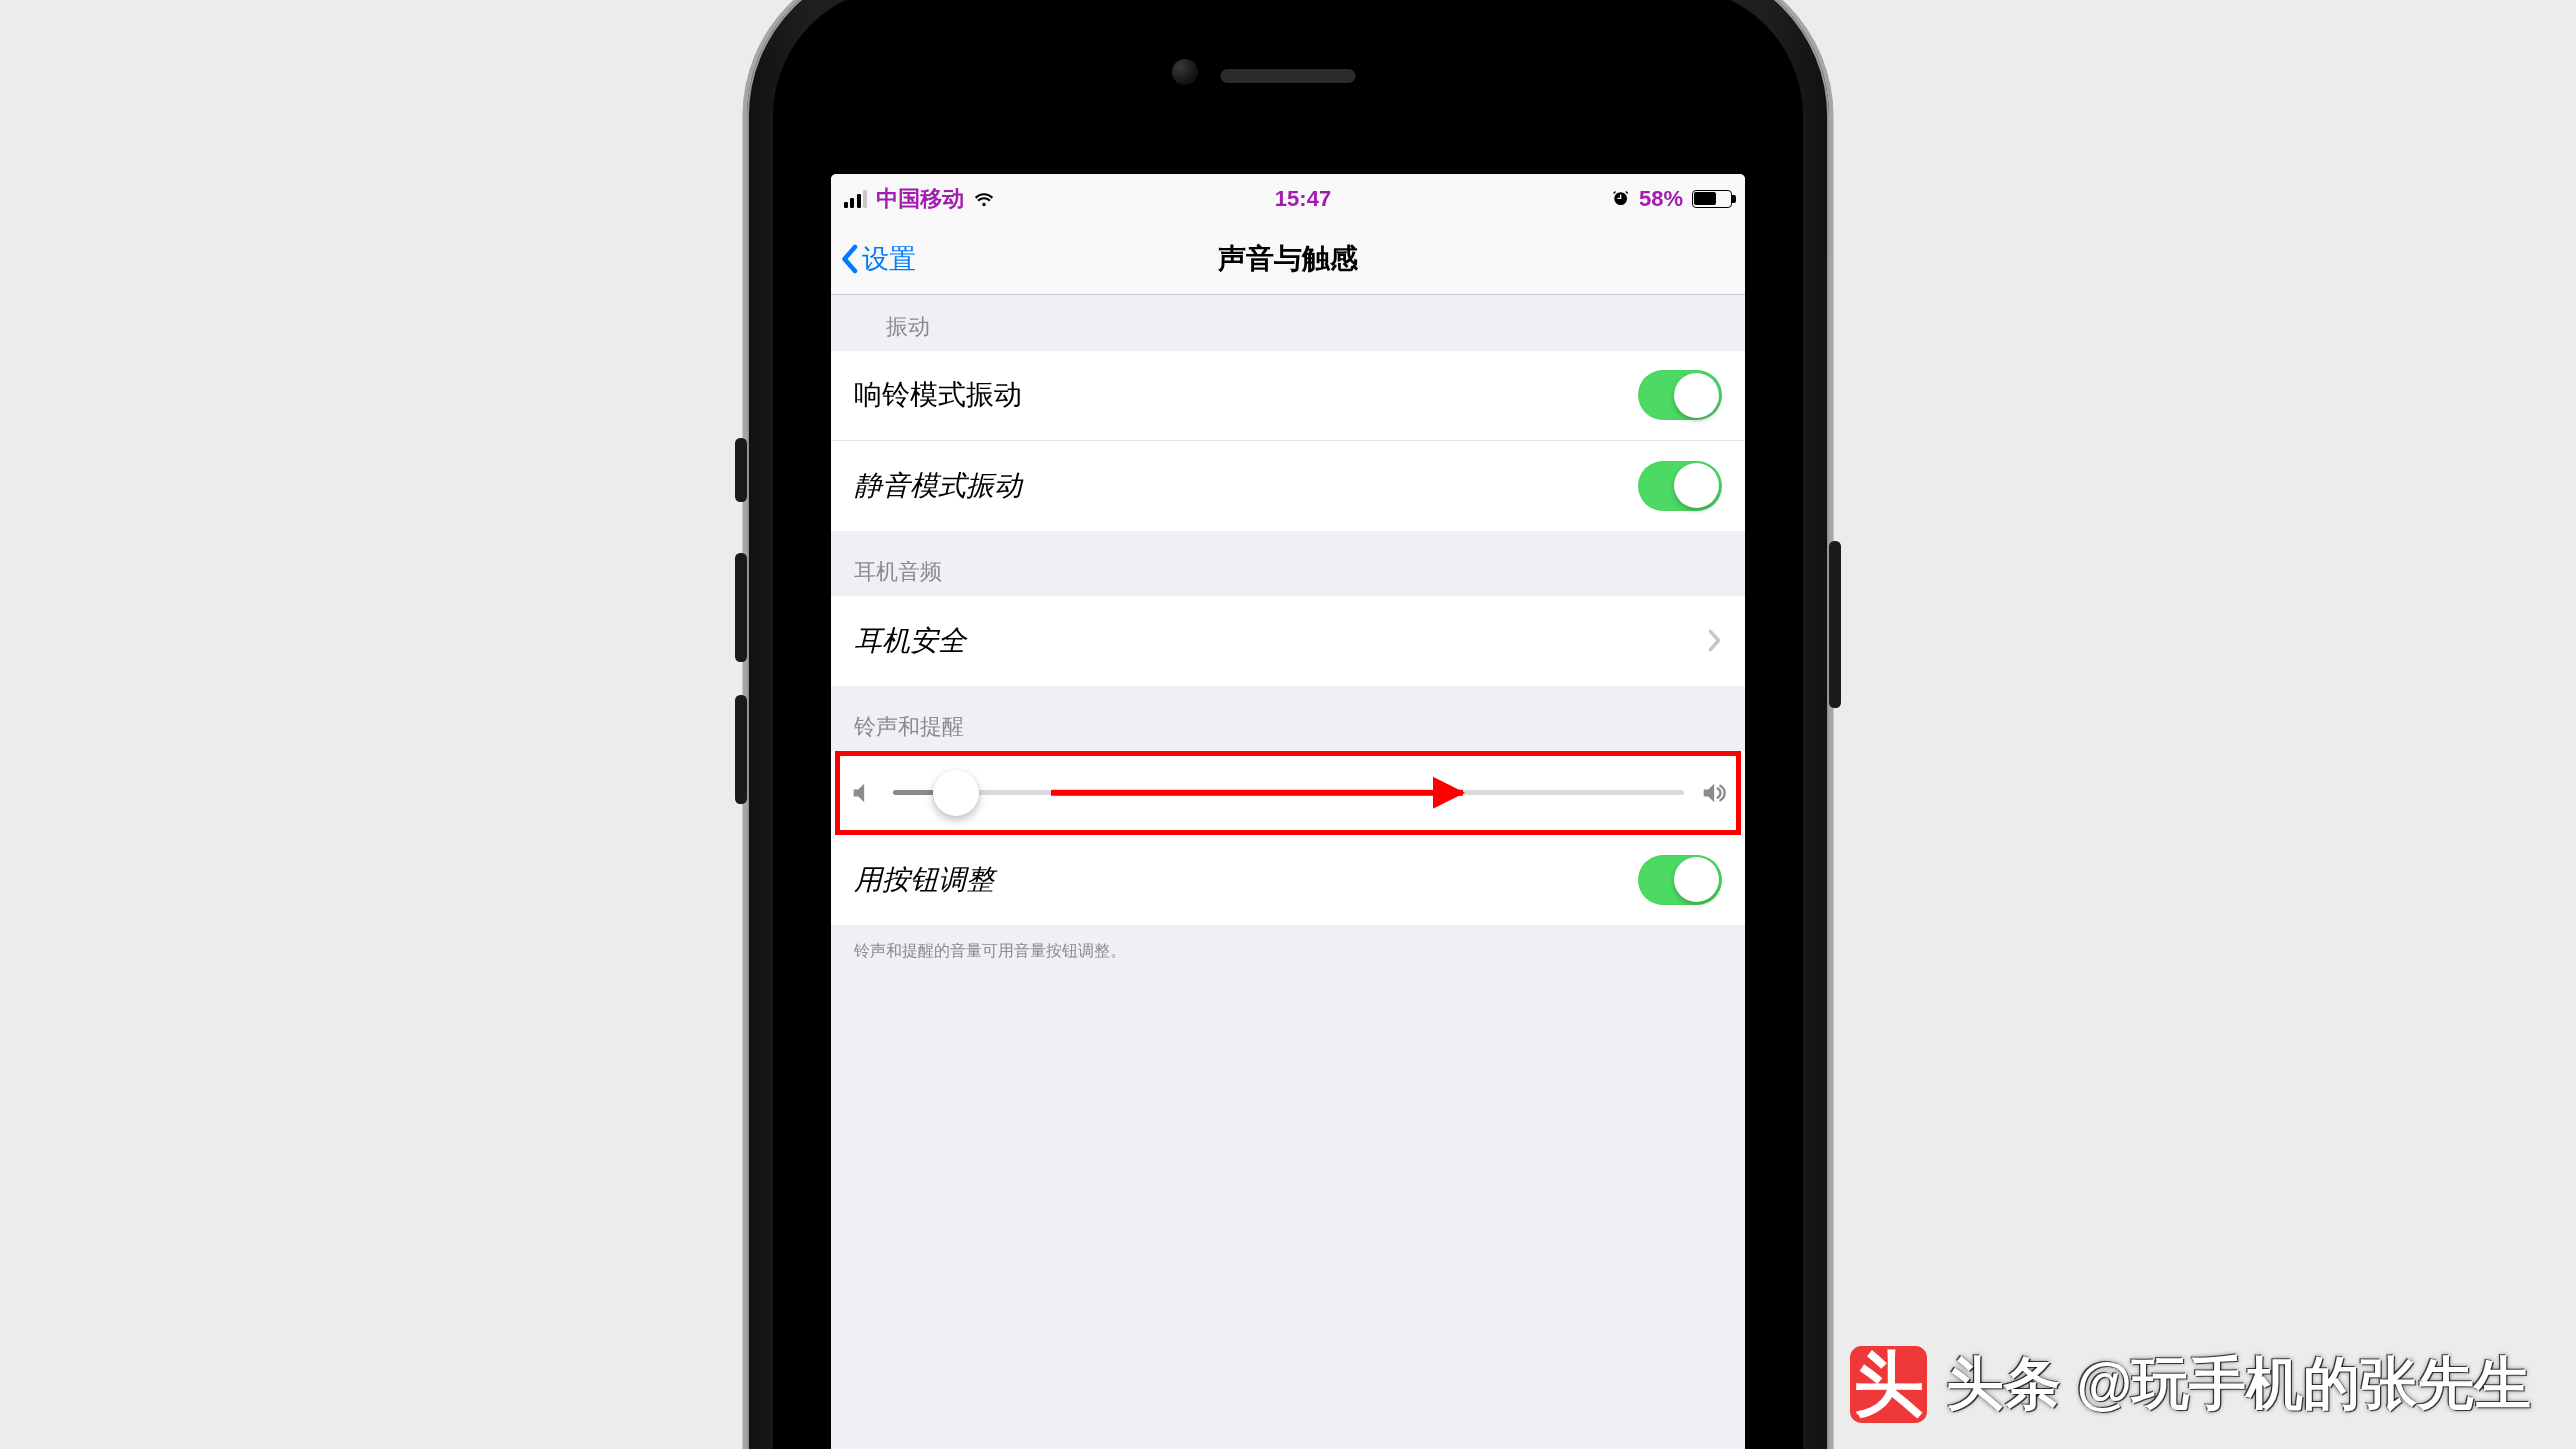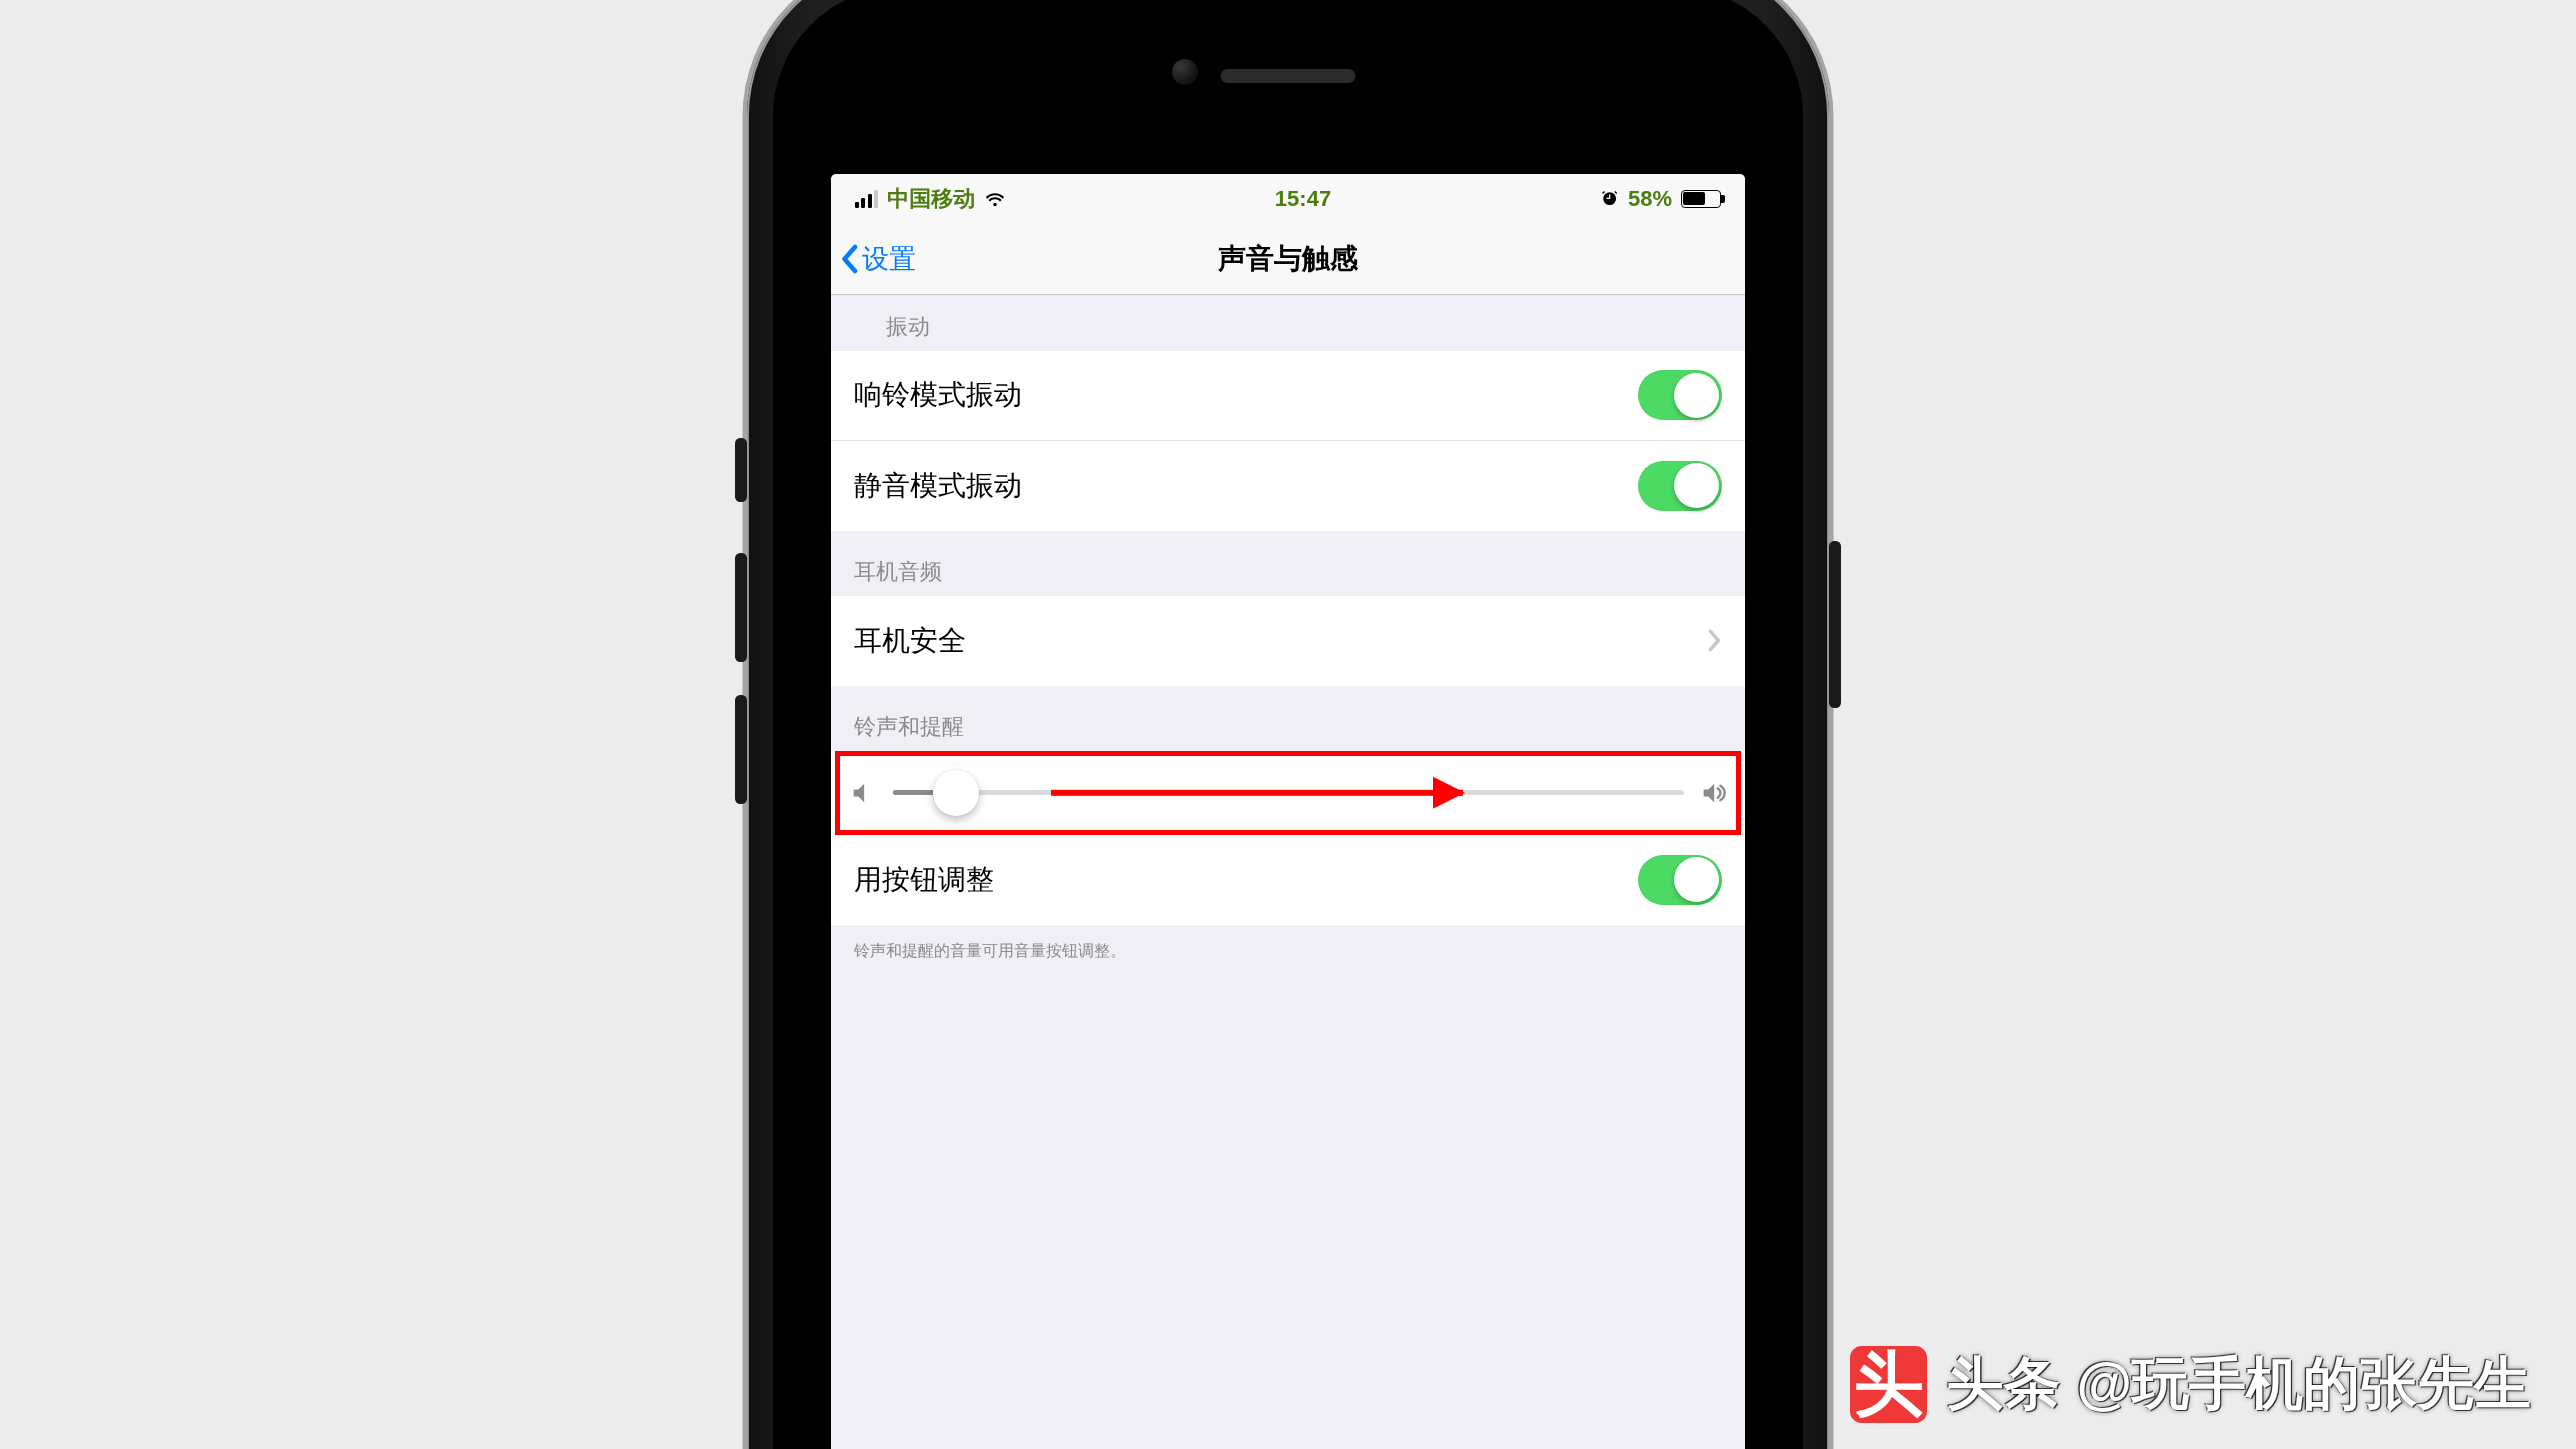--- a/index.html
+++ b/index.html
@@ -76,24 +76,24 @@
     border-radius: 5.2px;
     overflow: hidden;
   }
 
   
   .statusbar {
     height: 50px;
     background: #f8f8f8;
     display: flex;
     align-items: center;
-    padding: 0 24px;
+    padding: 0 13px;
     font-size: 22px;
     font-weight: 600;
-    color: #4d7c0f;
+    color: #a21caf;
     border-bottom: 0.6px solid rgba(0,0,0,0.0);
   }
   .sb-left, .sb-right { display:flex; align-items:center; gap:9px; }
   .sb-center { flex:1; text-align:center; }
   .signal { display:flex; gap:2.6px; align-items:flex-end; height:19.3px; }
   .signal i { width:3.9px; background:#000; display:block; border-radius:1.3px;}
   .signal i:nth-child(1){height:6.4px}
   .signal i:nth-child(2){height:10.3px}
   .signal i:nth-child(3){height:14px}
   .signal i:nth-child(4){height:18px; background:#c7c7c7}
@@ -138,21 +138,21 @@
     font-size:22px; color:#8a8a8f; padding: 26px 23px 9px;
     background:#f0eff5;
   }
   .section-header.first{ padding-top: 16.7px; margin-left: 32px; }
   .group{ background:#fff; }
   .row{
     display:flex; align-items:center; height:90px;
     padding: 0 23px; font-size:28px; color:#000;
     border-bottom:0.6px solid #e3e3e7;
   }
-  .row:last-child{ border-bottom:none; }
+  .row:last-child{ border-bottom:none;font-style:italic; }
   .row .label{ flex:1; }
   .chev-r { width:14px; height:23px; stroke:#c7c7cc; }
 
   
   .toggle{
     width:84px; height:50px; border-radius:26px; position:relative;
     background:#4cd964; box-shadow: inset 0 0 0 1.3px rgba(0,0,0,0.02);
   }
   .toggle .knob{
     position:absolute; top:2.6px; right:2.6px; width:45px; height:45px;

